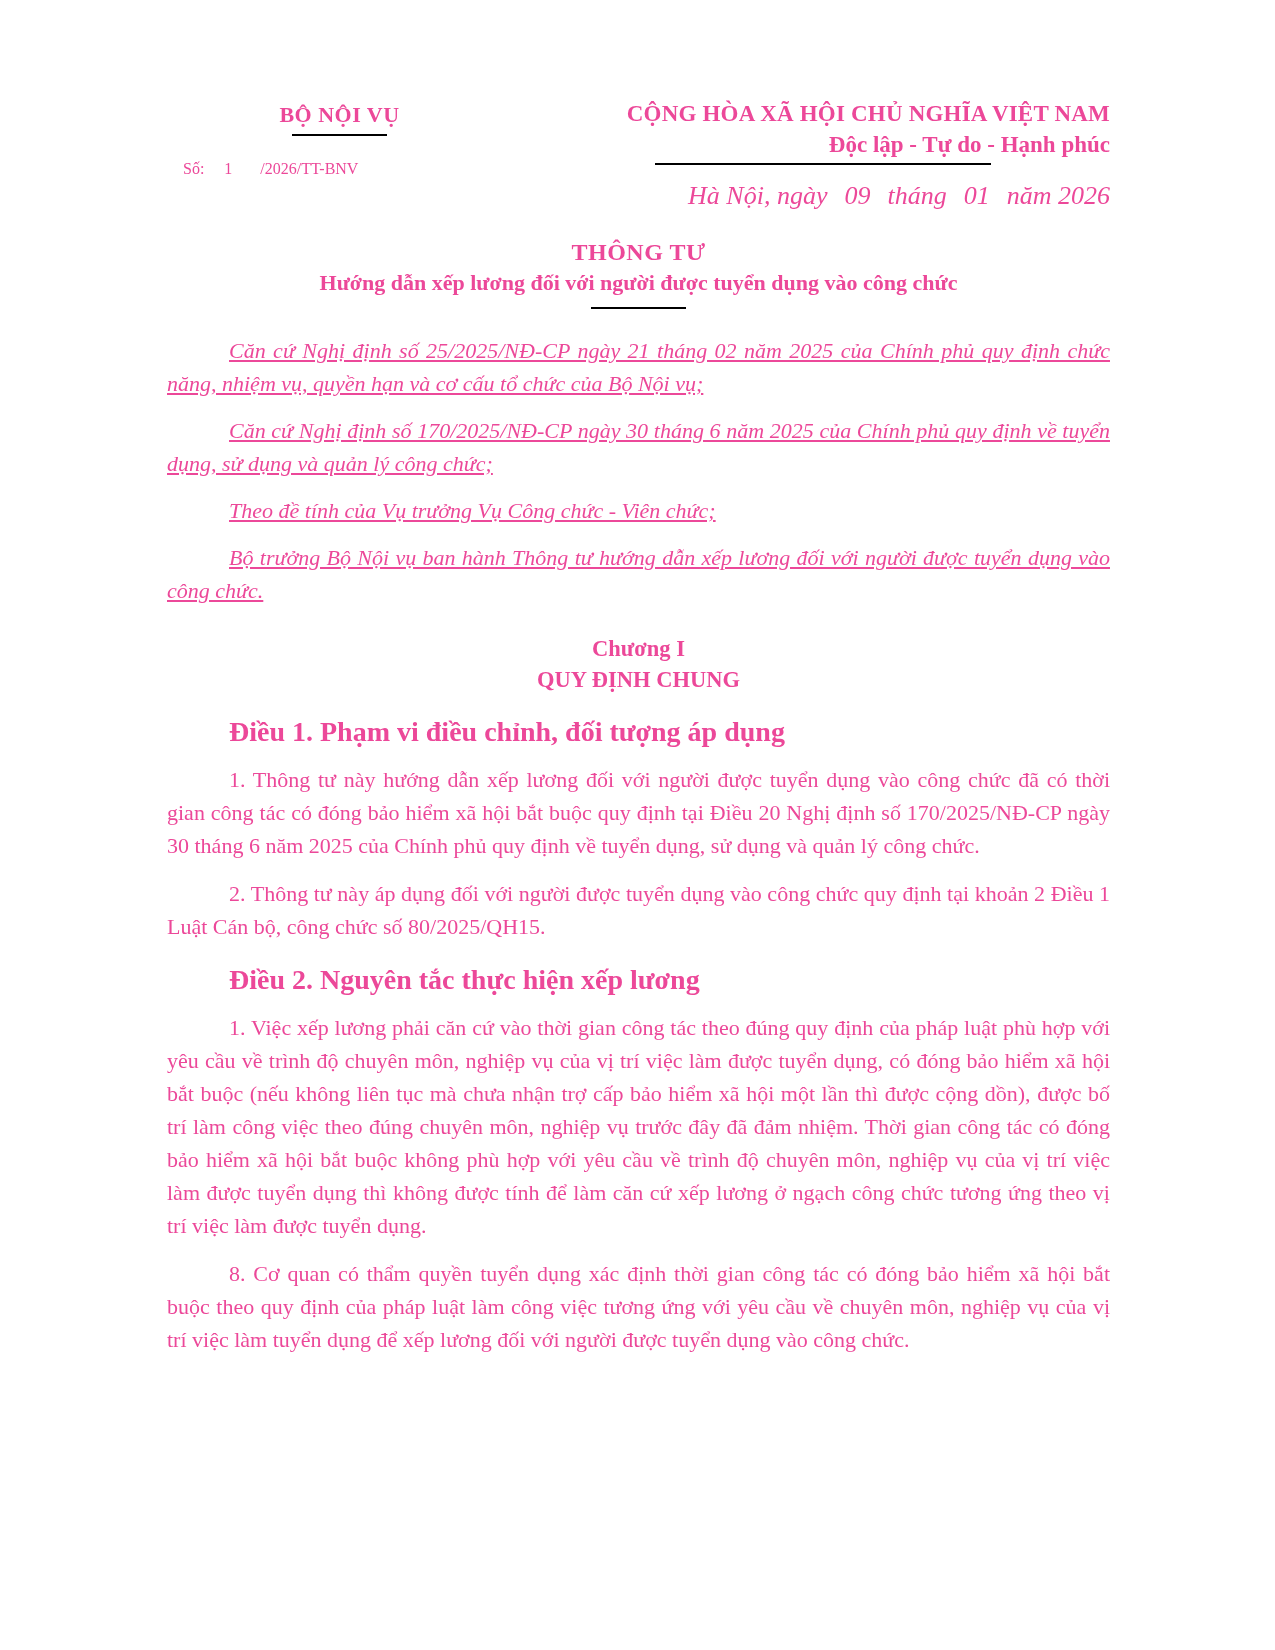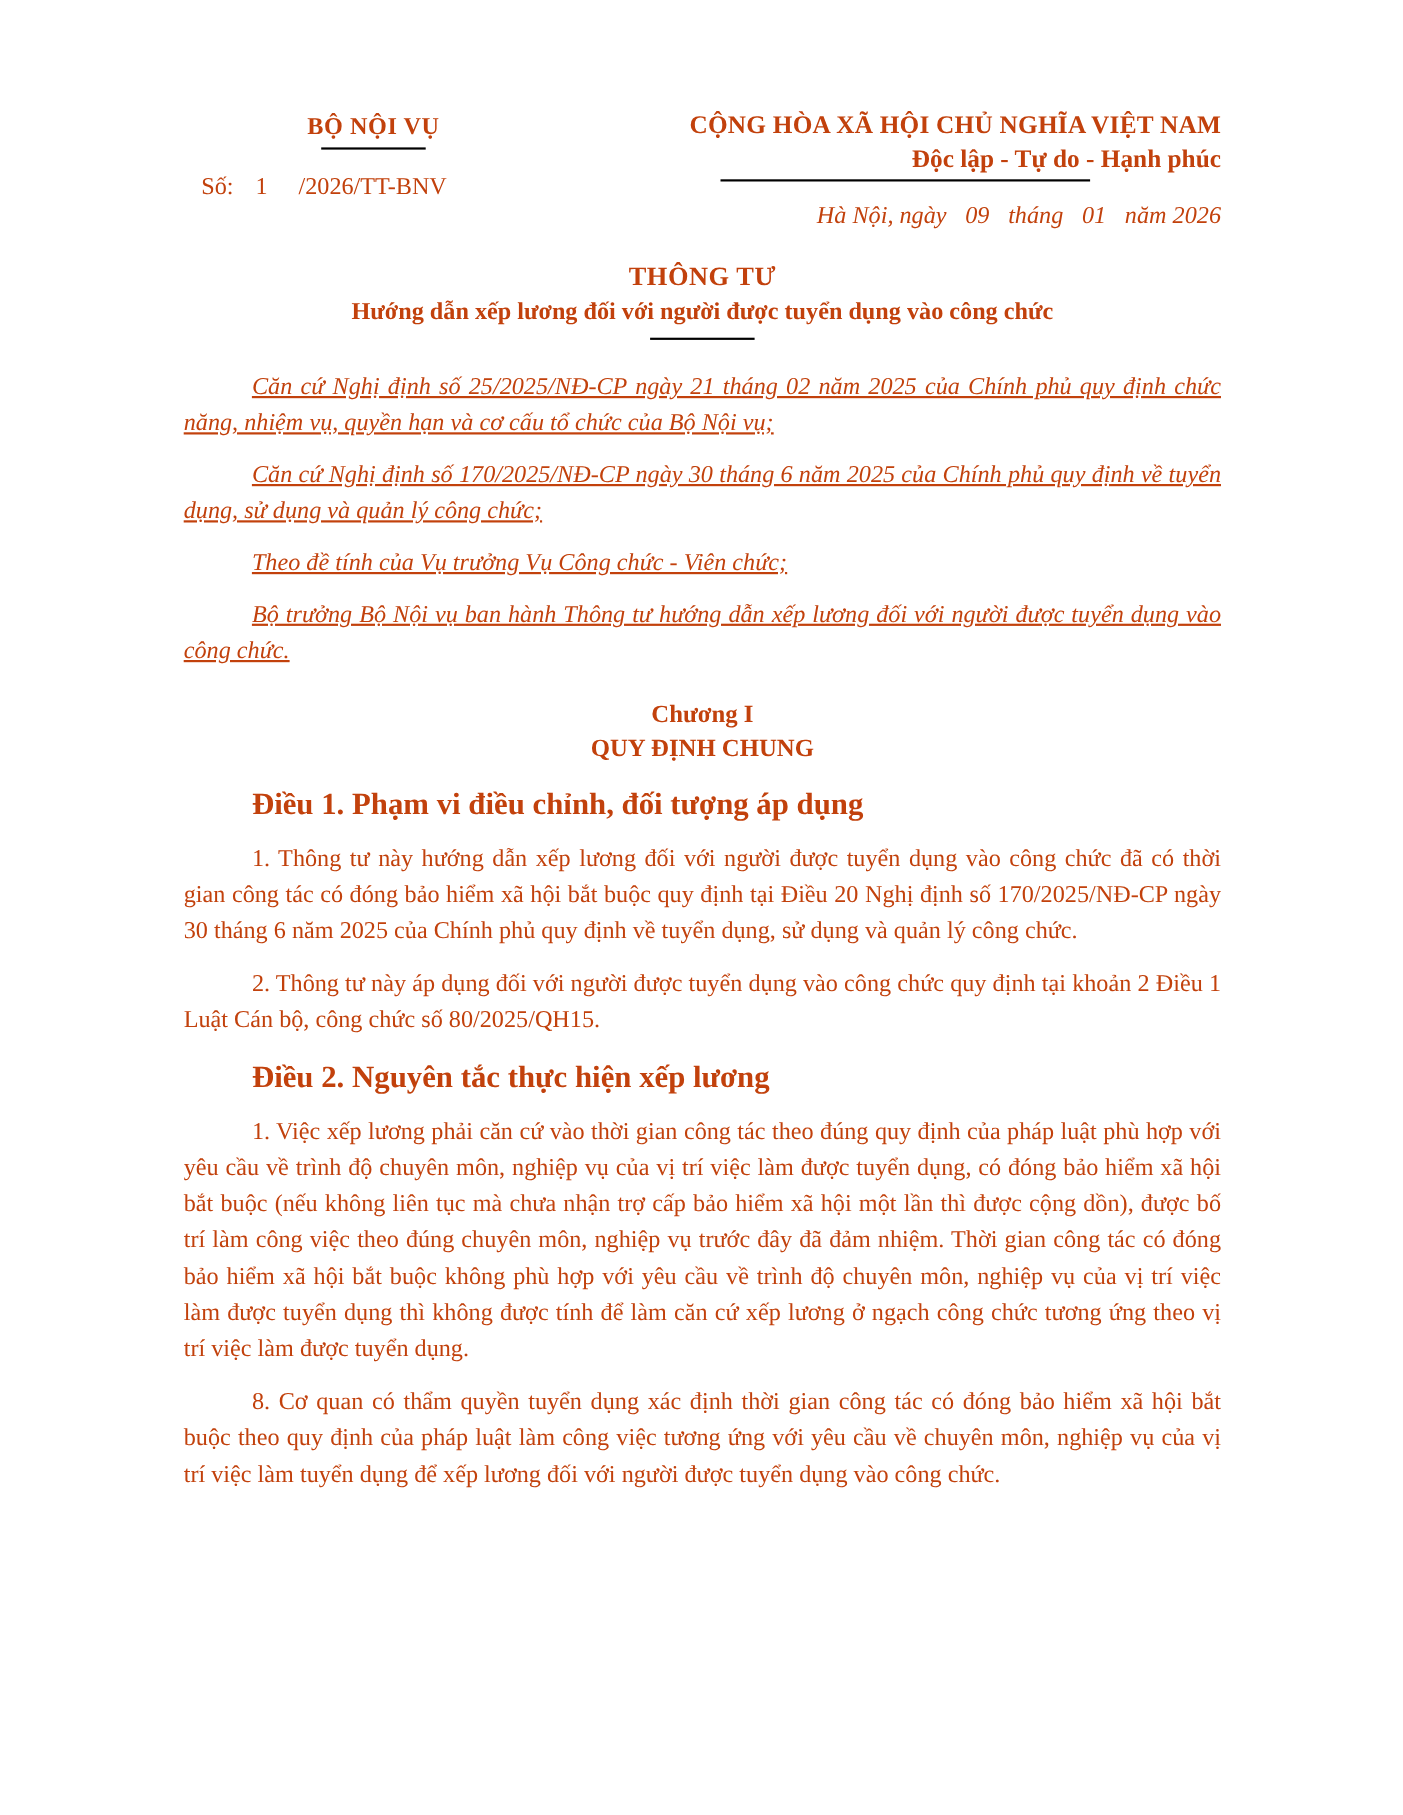--- a/index.html
+++ b/index.html
@@ -3,44 +3,44 @@
 <meta charset="utf-8">
 <style>
   * { box-sizing: border-box; }
   html, body { margin: 0; padding: 0; background: #ffffff; }
   .page {
     position: relative;
     width: 1275px;
     height: 1650px;
     margin: 0 auto;
     background: #ffffff;
-    color: #c2410c;
+    color: #ec4899;
     font-family: "Liberation Serif", serif;
     padding: 100px 165px 0 167px;
     overflow: hidden;
   }
 
   
   .header { display: flex; align-items: flex-start; }
   .header-left  { width: 345px; text-align: center; padding-top: 2px; }
   .header-right { width: 575px; margin-left: 23px; text-align: right; }
 
   .org-name { font-size: 22px; font-weight: bold; line-height: 26px; letter-spacing: .5px; }
   .rule { background: #000; height: 2px; }
   .rule-org   { width: 95px;  margin: 6px auto 20px auto; }
   .rule-motto { width: 336px; margin: 5px auto 18px auto; height: 2px; }
   .rule-title { width: 95px;  margin: 9px auto 0 auto; height: 2px; }
 
-  .doc-number { font-size: 22px; line-height: 26px; text-align: left; padding-left: 16px; }
+  .doc-number { font-size: 16px; line-height: 26px; text-align: left; padding-left: 16px; }
   .doc-number .dn-number { margin-left: 20px; }
   .doc-number .dn-suffix { margin-left: 28px; }
 
   .national-title { font-size: 23px; font-weight: bold; line-height: 27px; letter-spacing: .2px; white-space: nowrap; }
   .motto { font-size: 23px; font-weight: bold; line-height: 27px; margin-top: 4px; }
-  .place-date { font-size: 22px; font-style: italic; line-height: 26px; margin-top: 14px; }
+  .place-date { font-size: 26px; font-style: italic; line-height: 26px; margin-top: 14px; }
   .place-date span { display: inline-block; }
   .place-date .pd-gap { margin-left: 17px; }
 
   
   .doc-title { margin-top: 28px; text-align: center; }
   .doc-type    { font-size: 24px; font-weight: bold; line-height: 30px; letter-spacing: .5px; }
   .doc-subject { font-size: 22px; font-weight: bold; line-height: 31px; }
 
   
   .preamble { margin-top: 25px; text-decoration: underline; }

